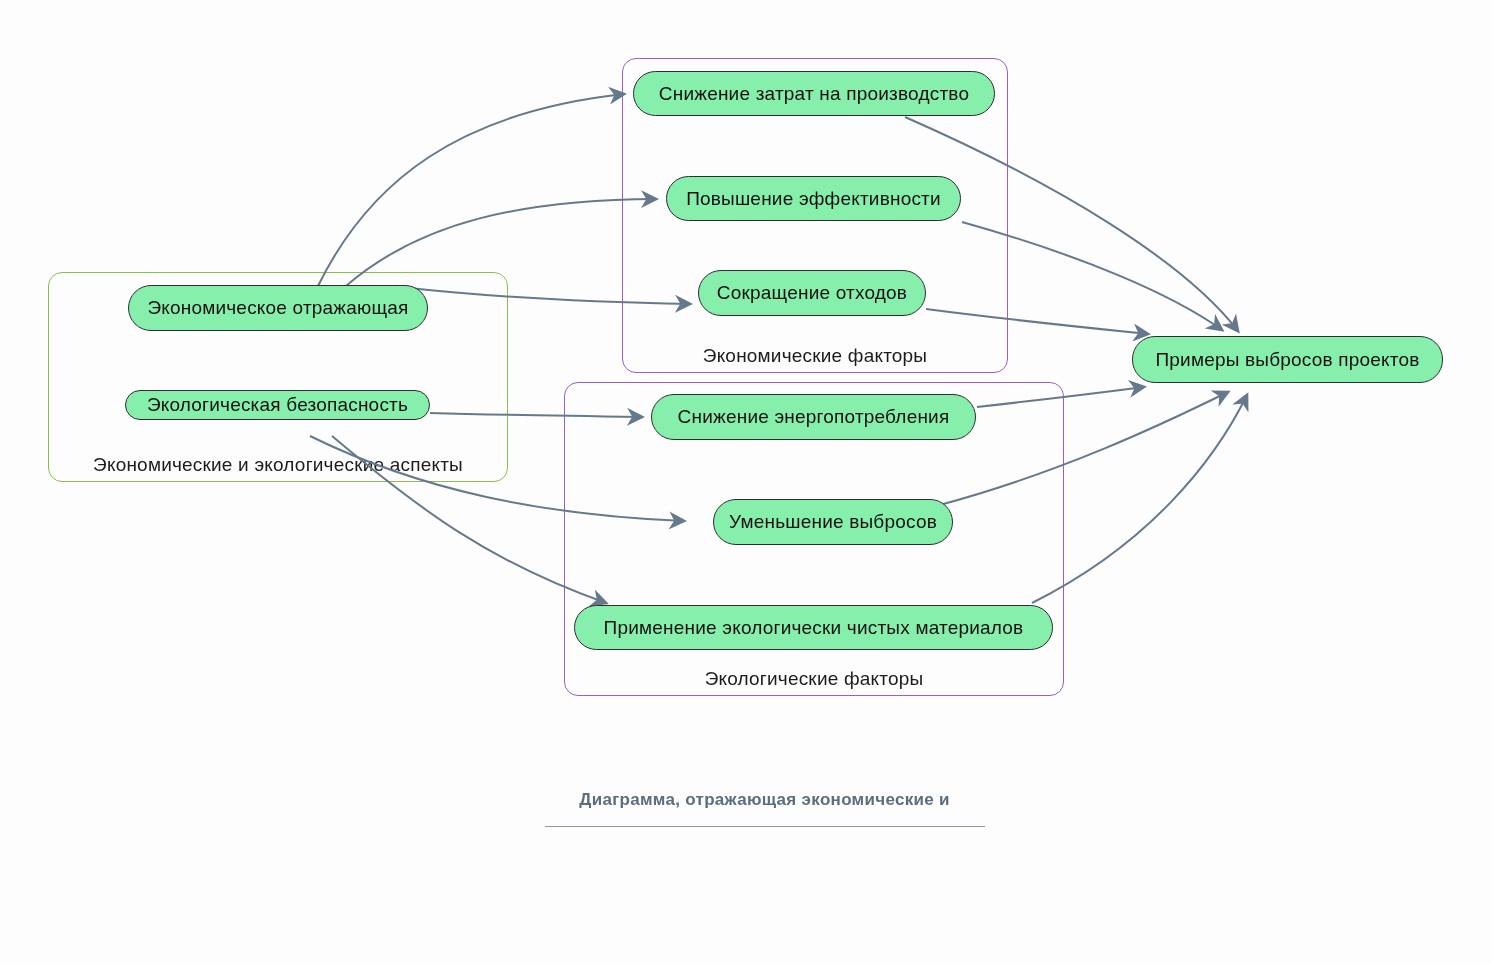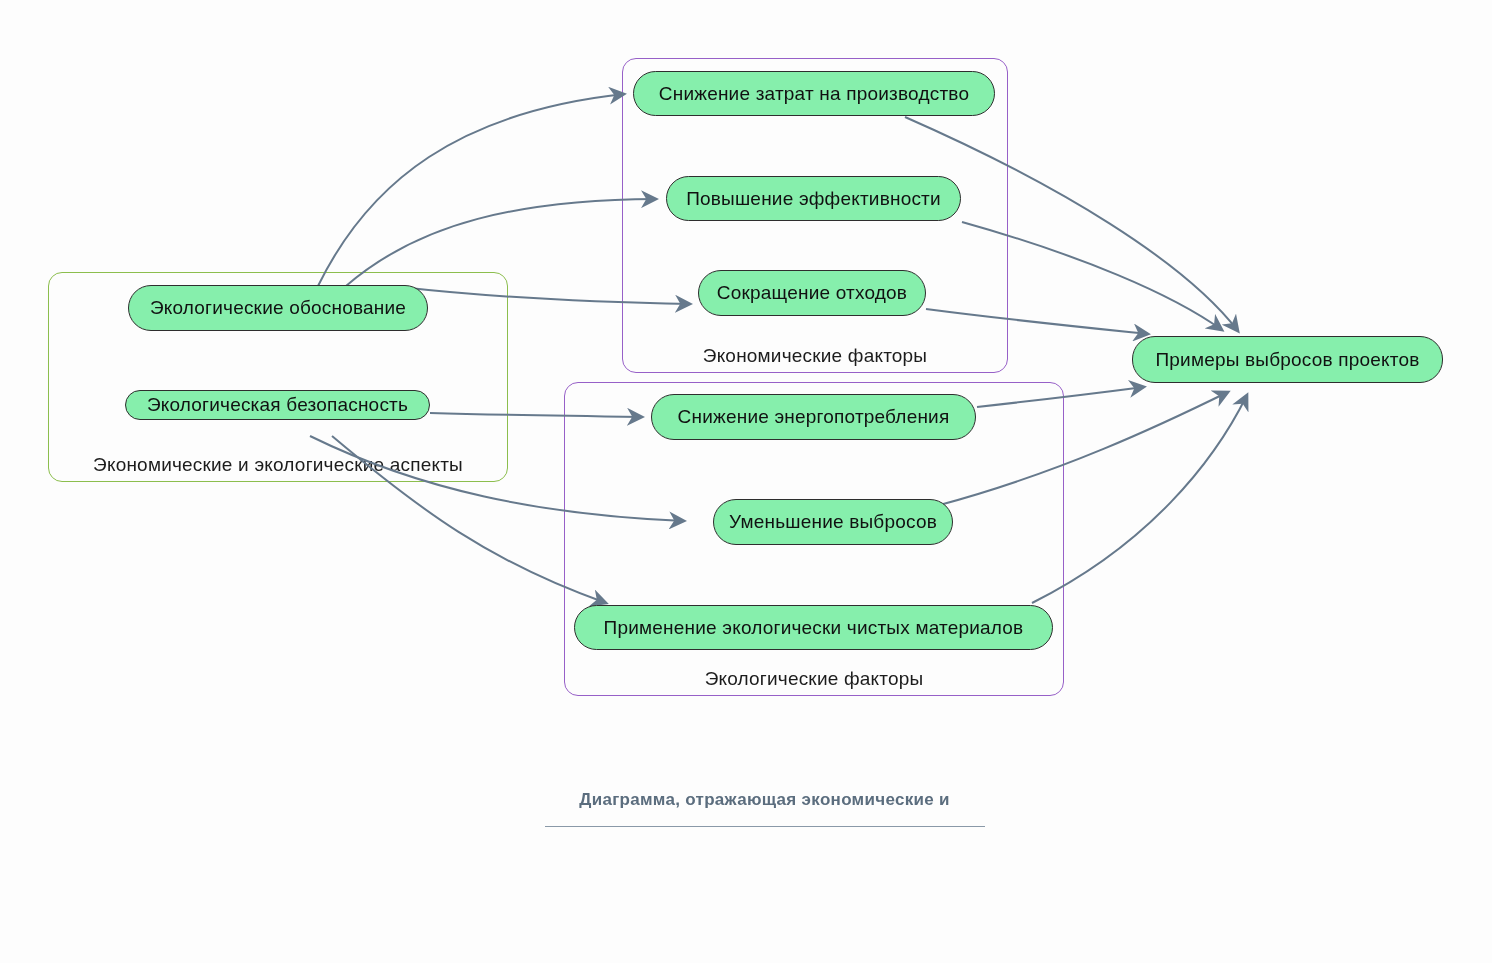--- a/index.html
+++ b/index.html
@@ -101,21 +101,21 @@
       <path d="M332,436 C420,510 490,562 606,603" marker-end="url(#arrow)"></path>
       <path d="M905,117 C1060,185 1185,262 1238,331" marker-end="url(#arrow)"></path>
       <path d="M962,222 C1080,255 1172,294 1222,330" marker-end="url(#arrow)"></path>
       <path d="M926,309 C1010,320 1090,328 1148,334" marker-end="url(#arrow)"></path>
       <path d="M977,407 C1040,400 1098,393 1144,387" marker-end="url(#arrow)"></path>
       <path d="M936,506 C1060,473 1163,424 1228,392" marker-end="url(#arrow)"></path>
       <path d="M1032,603 C1148,545 1214,462 1247,395" marker-end="url(#arrow)"></path>
     </g>
   </svg>
 
-  <div class="node" style="left:128px;top:285px;width:300px;height:46px;">Экологические обоснование</div>
+  <div class="node" style="left:128px;top:285px;width:300px;height:46px;">Экономическое отражающая</div>
 
   <div class="node" style="left:125px;top:390px;width:305px;height:30px;">Экологическая безопасность</div>
 
   <div class="node" style="left:633px;top:71px;width:362px;height:45px;">Снижение затрат на производство</div>
 
   <div class="node" style="left:666px;top:176px;width:295px;height:45px;">Повышение эффективности</div>
 
   <div class="node" style="left:698px;top:270px;width:228px;height:46px;">Сокращение отходов</div>
 
   <div class="node" style="left:651px;top:394px;width:325px;height:46px;">Снижение энергопотребления</div>

